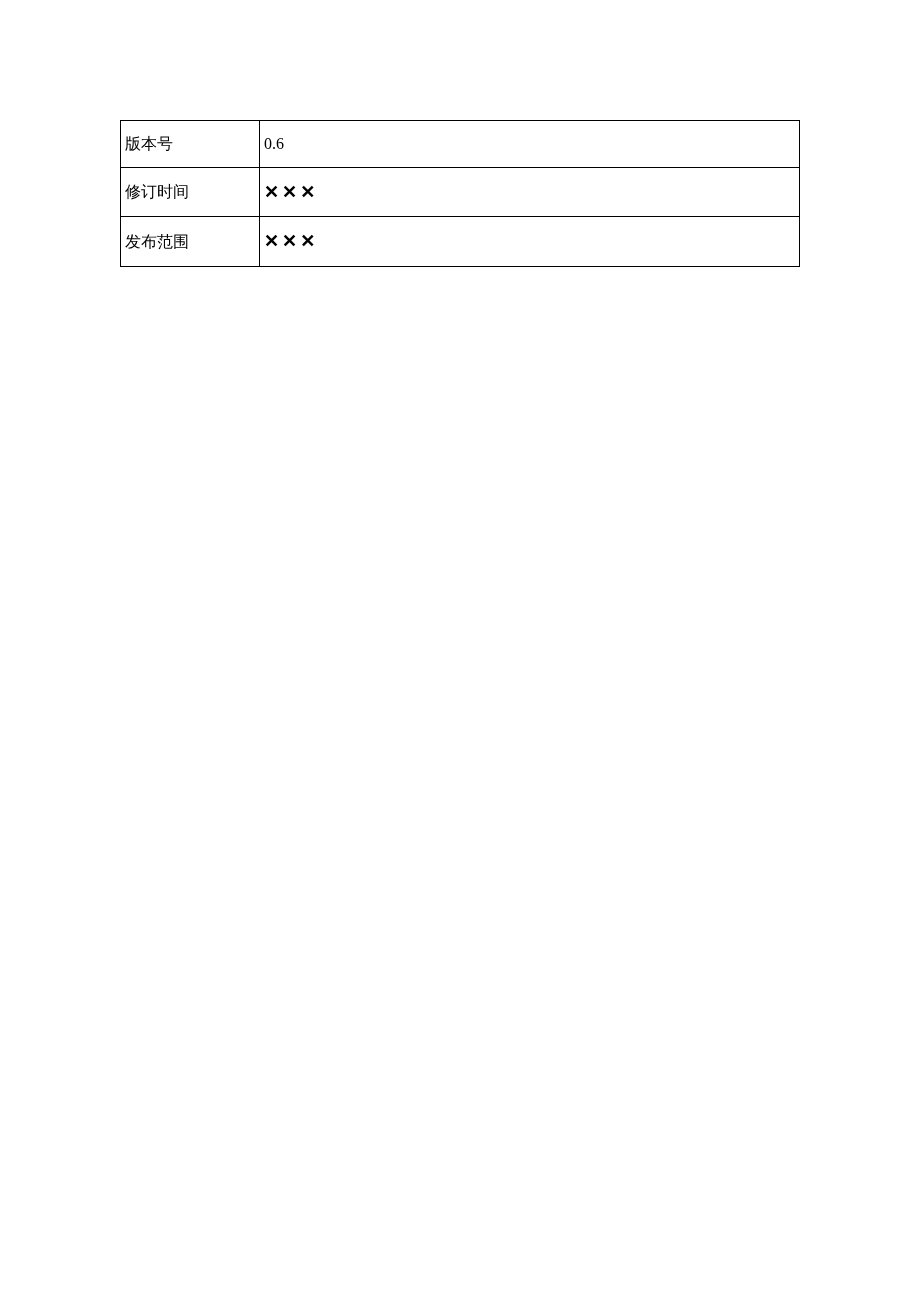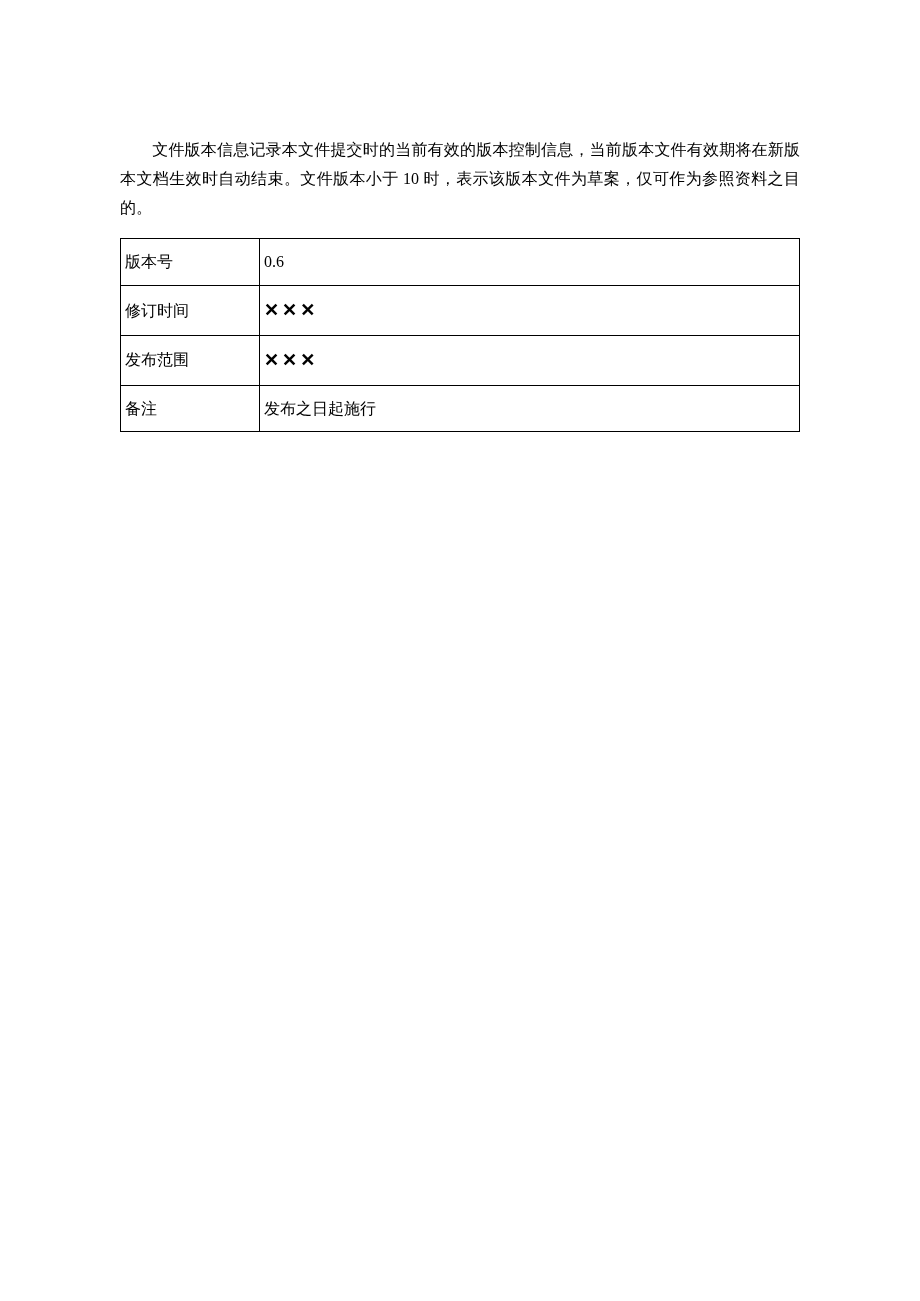--- a/index.html
+++ b/index.html
@@ -45,36 +45,31 @@
     font-weight: 900;
     letter-spacing: 3px;
     font-size: 18px;
   }
 </style>
 </head>
 <body>
 
 <div class="page">
 
-  <p class="para"><span class="indent"></span><span>文件版本信息记录本文件提交时的当前有效的版本控制信息，当前版本文件有效期将在新版本文档生效时自动结束。文件版本小于 10 时，表示该版本文件为草案，仅可作为参照资料之目的。</span></p>
 
   <table class="version">
     <tbody>
       <tr>
         <td class="label">版本号</td>
         <td>0.6</td>
       </tr>
       <tr>
         <td class="label">修订时间</td>
         <td><span class="xxx">✕✕✕</span></td>
       </tr>
       <tr>
         <td class="label">发布范围</td>
         <td><span class="xxx">✕✕✕</span></td>
       </tr>
-      <tr>
-        <td class="label">备注</td>
-        <td>发布之日起施行</td>
-      </tr>
     </tbody>
   </table>
 
 </div>
 
 </body></html>

